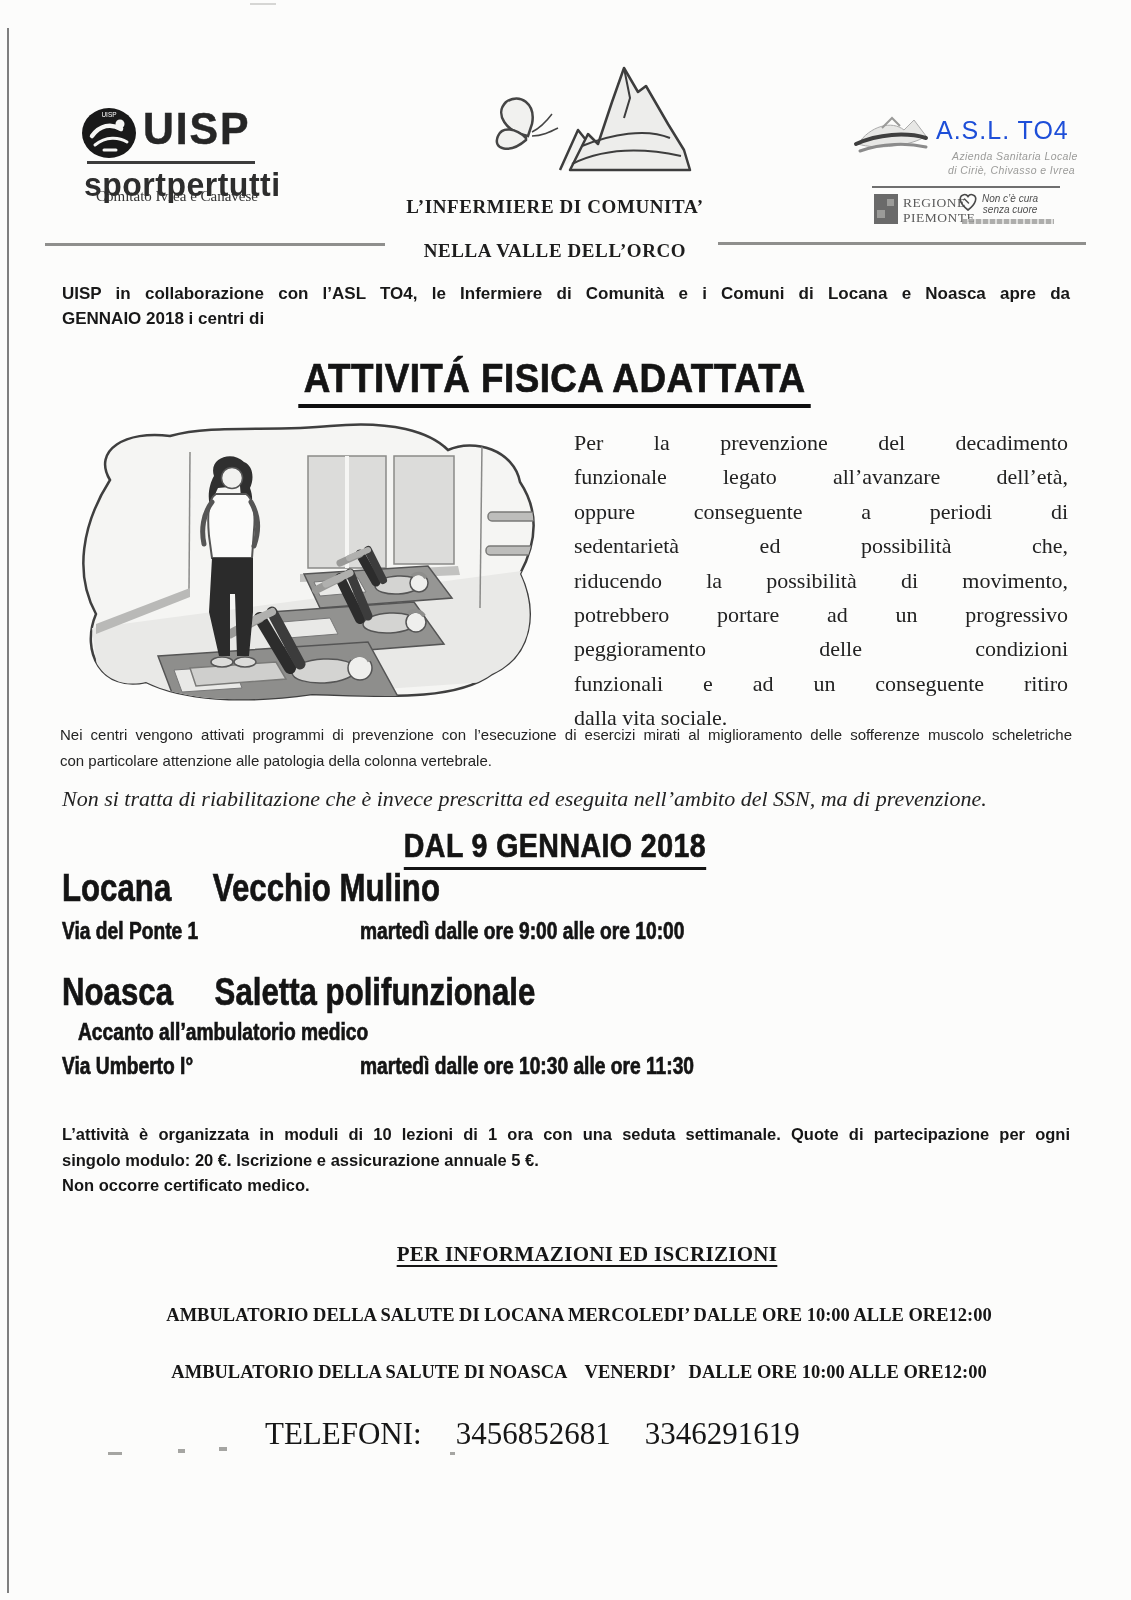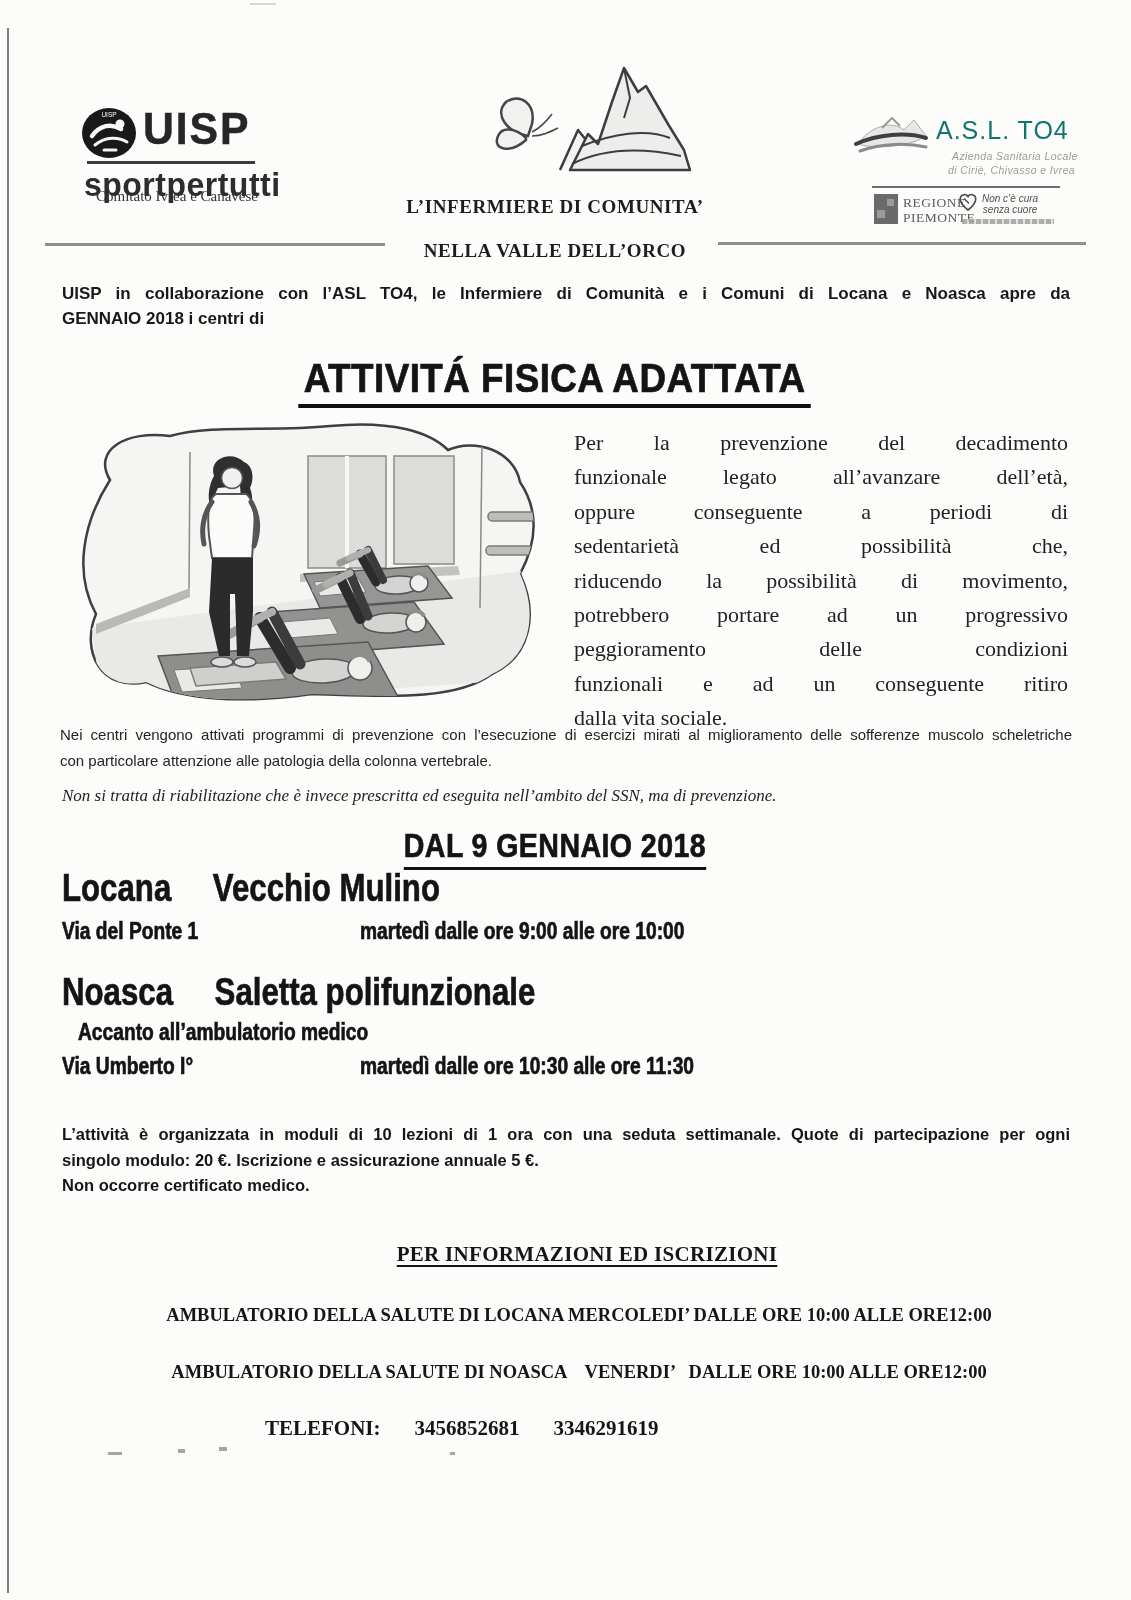--- a/index.html
+++ b/index.html
@@ -16,39 +16,39 @@
   .condL{display:inline-block;transform-origin:0 60%;}
   .condC{display:inline-block;transform-origin:50% 60%;}
   .justify-line{text-align:justify;text-align-last:justify;}
   .center{text-align:center;}
   .rule{background:#8f8f8d;height:2.5px;}
   
   .uisp-word{font-size:45px;font-weight:bold;letter-spacing:2px;color:#262626;-webkit-text-stroke:.5px #262626;}
   .uisp-tag{font-size:33px;font-weight:bold;letter-spacing:.5px;color:#2d2d2d;}
   .uisp-committee{font-family:"Liberation Serif",serif;font-size:15px;color:#333;}
   .center-title{font-family:"Liberation Serif",serif;font-weight:bold;font-size:19px;letter-spacing:.6px;color:#1d1d1d;}
-  .asl-name{font-size:25px;letter-spacing:1px;color:#0f766e;}
+  .asl-name{font-size:25px;letter-spacing:1px;color:#1d4ed8;}
   .asl-sub{font-size:10.5px;font-style:italic;color:#9b9b99;letter-spacing:.4px;}
   .region-txt{font-family:"Liberation Serif",serif;font-size:13.5px;line-height:15px;color:#5a5a5a;letter-spacing:.5px;}
   .motto{font-size:10px;font-style:italic;color:#4e4e4e;line-height:11px;text-align:center;}
   .smallprint{height:5px;background:repeating-linear-gradient(90deg,#9a9a98 0 5px,#d9d9d7 5px 7px);opacity:.8;}
   
   .intro{font-size:17px;font-weight:bold;line-height:24.5px;color:#181818;}
   .title-line{font-size:40px;border-bottom:4.5px solid #0f0f0f;padding:0 6px 3px 6px;letter-spacing:.5px;}
   .desc-line{font-family:"Liberation Serif",serif;font-size:22px;line-height:34.4px;color:#222;}
   .desc-line.justify-line{}
   .note1{font-size:15px;line-height:26px;color:#242424;}
-  .note2{font-family:"Liberation Serif",serif;font-style:italic;font-size:17px;color:#222;}
+  .note2{font-family:"Liberation Serif",serif;font-style:italic;font-size:22px;color:#222;}
   .dal-line{font-size:34px;border-bottom:3.5px solid #141414;padding-bottom:2px;letter-spacing:.5px;}
   .town-row{font-size:39px;}
   .addr-row{font-size:24px;height:32px;}
   .details-line{font-size:16.5px;font-weight:bold;line-height:25.5px;color:#161616;}
   .info-heading{font-family:"Liberation Serif",serif;font-weight:bold;font-size:21px;letter-spacing:.3px;text-decoration:underline;text-decoration-thickness:2px;text-underline-offset:4px;color:#161616;}
   .info-row{font-family:"Liberation Serif",serif;font-weight:bold;font-size:18.5px;color:#161616;white-space:pre;padding-left:24px;}
-  .phones{font-family:"Liberation Serif",serif;font-weight:bold;font-size:21px;color:#161616;display:flex;gap:34px;}
+  .phones{font-family:"Liberation Serif",serif;font-weight:normal;font-size:31px;color:#161616;display:flex;gap:34px;}
   
   .edge-line{width:2px;background:#4f4f4f;opacity:.72;}
   .mark{background:#8e8e8c;opacity:.8;position:absolute;}
 </style>
 </head>
 <body>
 
 <div class="page">
 
   <div class="abs edge-line" style="left:7px;top:28px;height:1565px;"></div>

